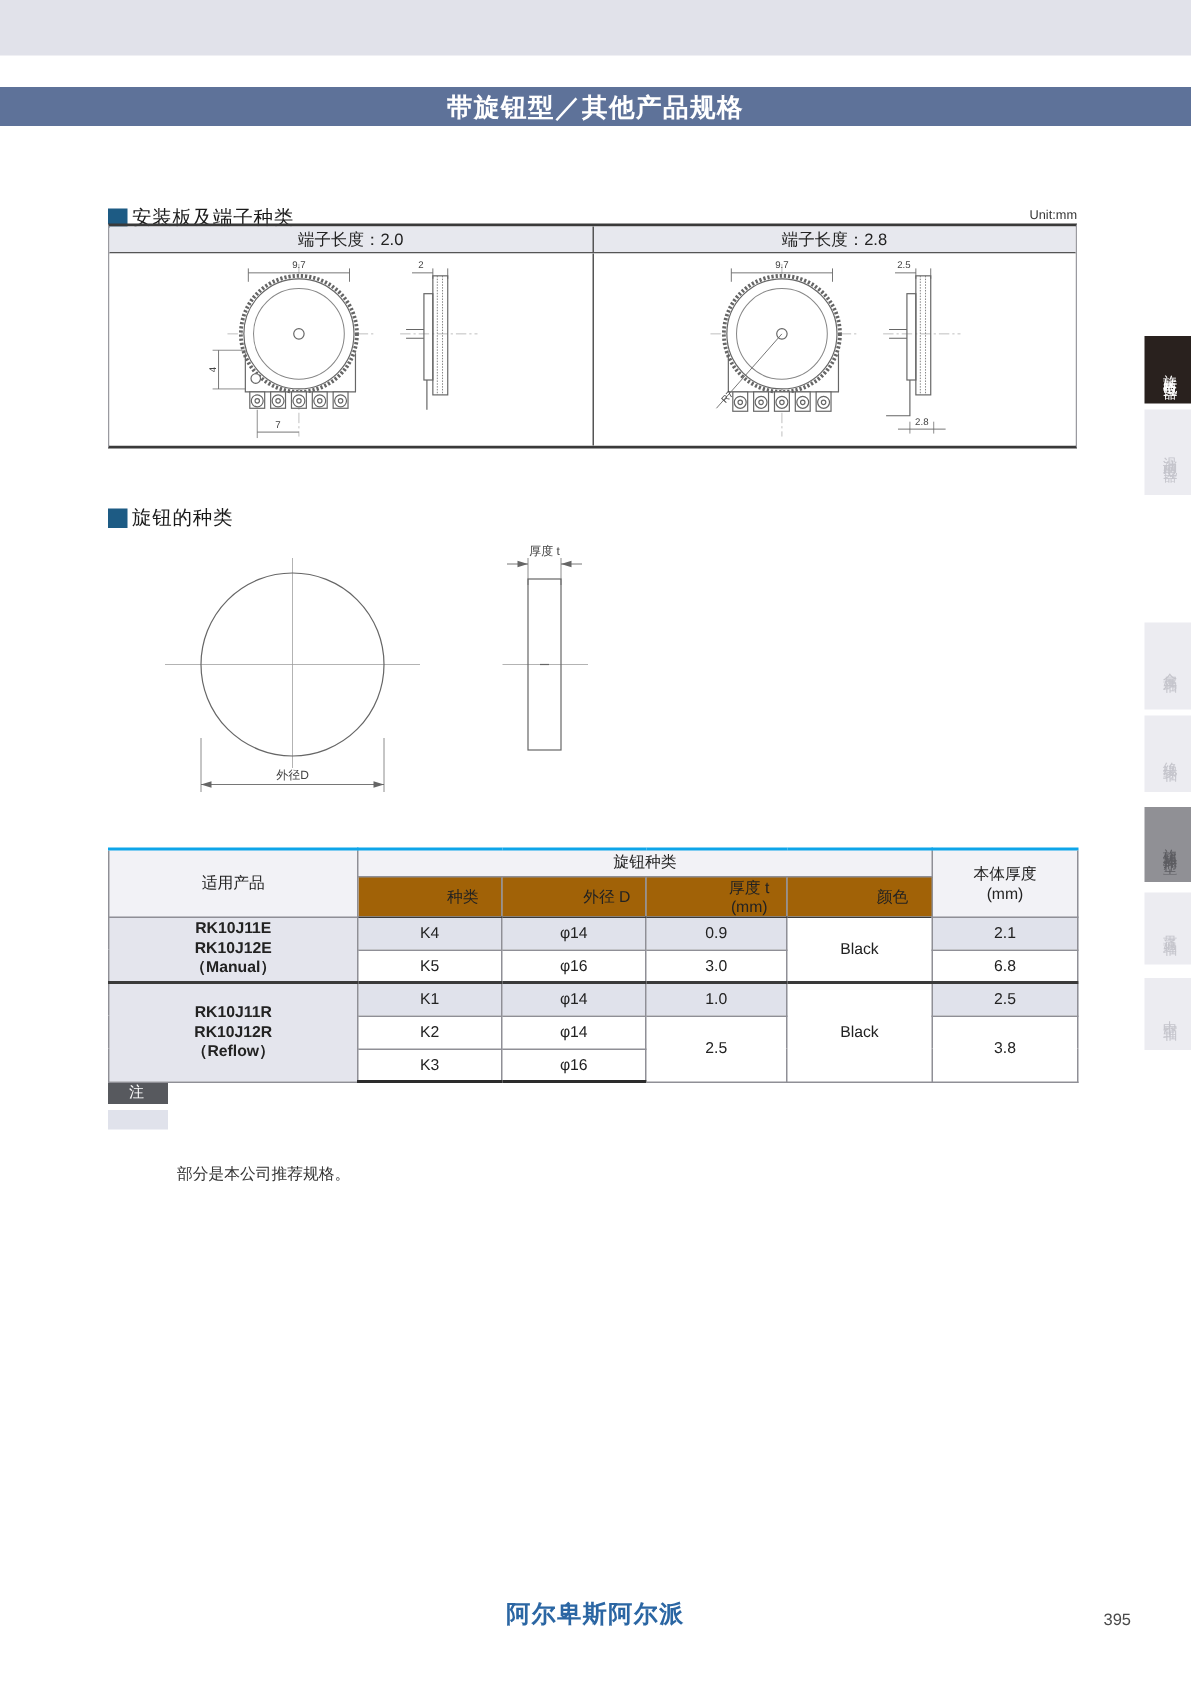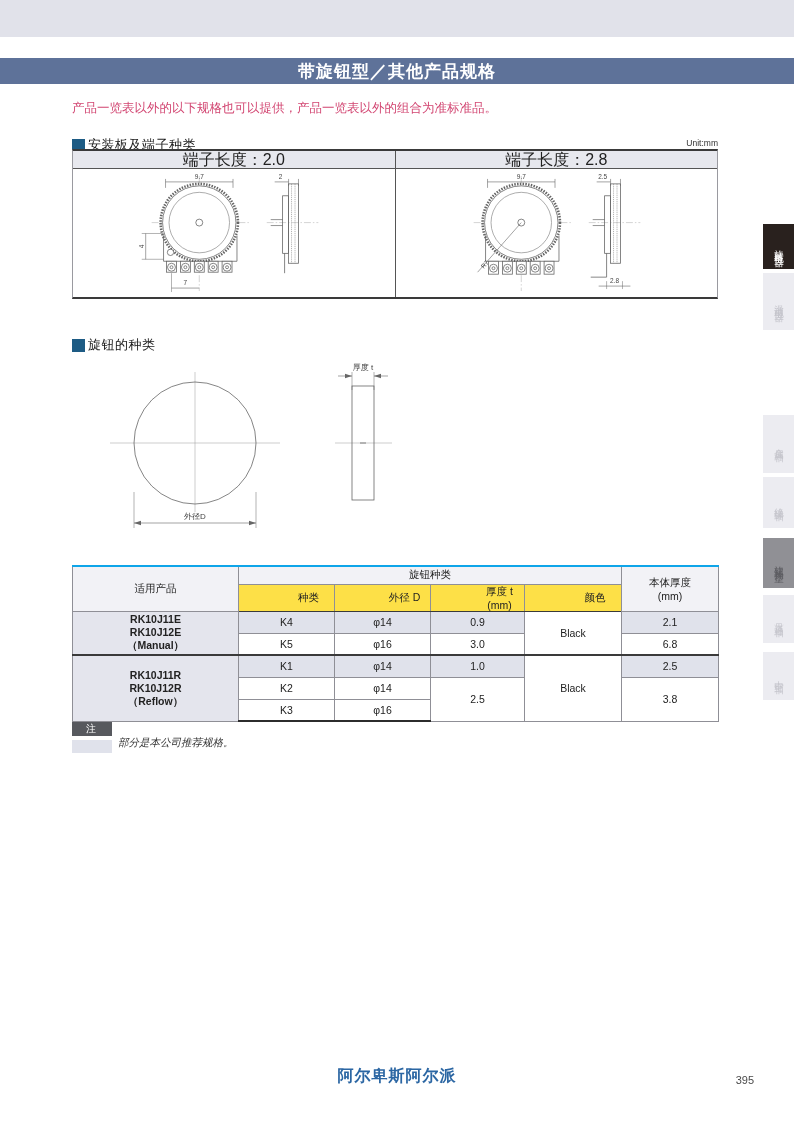--- a/index.html
+++ b/index.html
@@ -33,51 +33,51 @@
     position:absolute; left:72px; top:149px; width:646px;
     border-top:2px solid #3a3a3a; border-bottom:2px solid #3a3a3a;
     border-left:1px solid #9a9aa0; border-right:1px solid #9a9aa0;
   }
   .t1-model {
     height:17px; line-height:17px; text-align:center; font-size:11.5px; color:#222;
     background:#fff; border-bottom:1px solid #555;
   }
   .t1-variants { display:flex; height:18px; background:#e7e8ee; border-bottom:1px solid #555; }
   .t1-variants .cell {
-    flex:1; text-align:center; line-height:18px; font-size:16px; color:#222;
+    flex:1; text-align:center; line-height:18px; font-size:11px; color:#222;
   }
   .t1-variants .cell + .cell { border-left:1px solid #555; }
   .t1-draw { display:flex; height:128px; background:#fff; }
   .t1-draw .cell { flex:1; display:flex; align-items:center; justify-content:center; }
   .t1-draw .cell + .cell { border-left:1px solid #555; }
   
   svg text { font-family:"Liberation Sans", sans-serif; fill:#444; }
   .knob-svg { position:absolute; left:80px; top:360px; }
   
   .spec {
     position:absolute; left:72px; top:565px; width:646px;
     border-collapse:collapse; table-layout:fixed; font-size:10.5px; color:#222;
   }
   .spec th, .spec td { border:1px solid #8f8f96; text-align:center; vertical-align:middle; padding:0; }
   .spec { border-top:2px solid #0ea5e9; }
   .spec tr.h1 th { height:18px; background:#f2f2f6; font-weight:normal; }
-  .spec tr.h2 th { height:17px; background:#fde047; font-weight:normal; border-bottom:1.5px solid #3a3a3a;padding-left:44px; }
+  .spec tr.h2 th { height:17px; background:#a16207; font-weight:normal; border-bottom:1.5px solid #3a3a3a;padding-left:44px; }
   .spec tbody td { height:22px; background:#fff; }
   .spec td.prod { background:#e4e5ed; font-weight:bold; font-size:10.5px; line-height:1.25; }
   .spec td.rec { background:#e0e2eb; }
   .spec tr.group-start td { border-top:2px solid #3a3a3a; }
   .spec tbody tr:last-child td { border-bottom:2px solid #2c2c2c; }
   .spec td.prod { border-bottom:2px solid #2c2c2c0; }
   
   .note-badge {
     position:absolute; left:72px; top:722px; width:40px; height:14px; background:#57595e;
     color:#fff; font-size:10px; text-align:center; line-height:14px; letter-spacing:2px;
   }
   .note-swatch { position:absolute; left:72px; top:740px; width:40px; height:13px; background:#e0e2eb; }
-  .note-text { position:absolute; left:118px; top:736px; font-size:10.5px; color:#333;font-style:italic; }
+  .note-text { position:absolute; left:118px; top:776px; font-size:10.5px; color:#333; }
   
   .tab {
     position:absolute; left:763px; width:31px;
     writing-mode:vertical-rl; text-orientation:upright;
     display:flex; align-items:center; justify-content:center;
     font-size:9.5px; letter-spacing:2px;
   }
   .tab.dark     { background:#29211e; color:#ffffff; }
   .tab.active   { background:#909095; color:#5c5c61; }
   .tab.inactive { background:#ececf1; color:#c5c5cc; }
@@ -98,21 +98,20 @@
 </head>
 <body>
 
 <div class="page">
 
   <div class="top-band"></div>
   <div class="header-bar">
     <span class="title">带旋钮型／其他产品规格</span>
   </div>
 
-  <div class="notice">产品一览表以外的以下规格也可以提供，产品一览表以外的组合为准标准品。</div>
 
   <div class="sec-title sec1-title">
     <span class="sq"></span>
     <span class="txt">安装板及端子种类</span>
   </div>
   <div class="unit-label">Unit:mm</div>
 
   <div class="t1">
     <div class="t1-variants">
       <div class="cell">端子长度：2.0</div>

